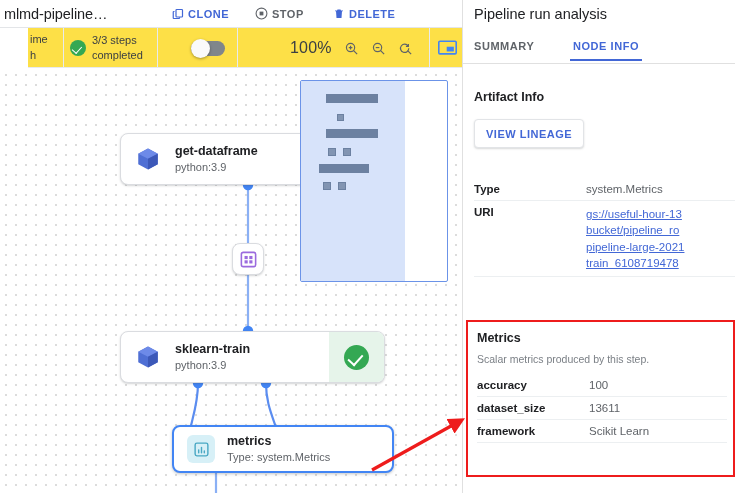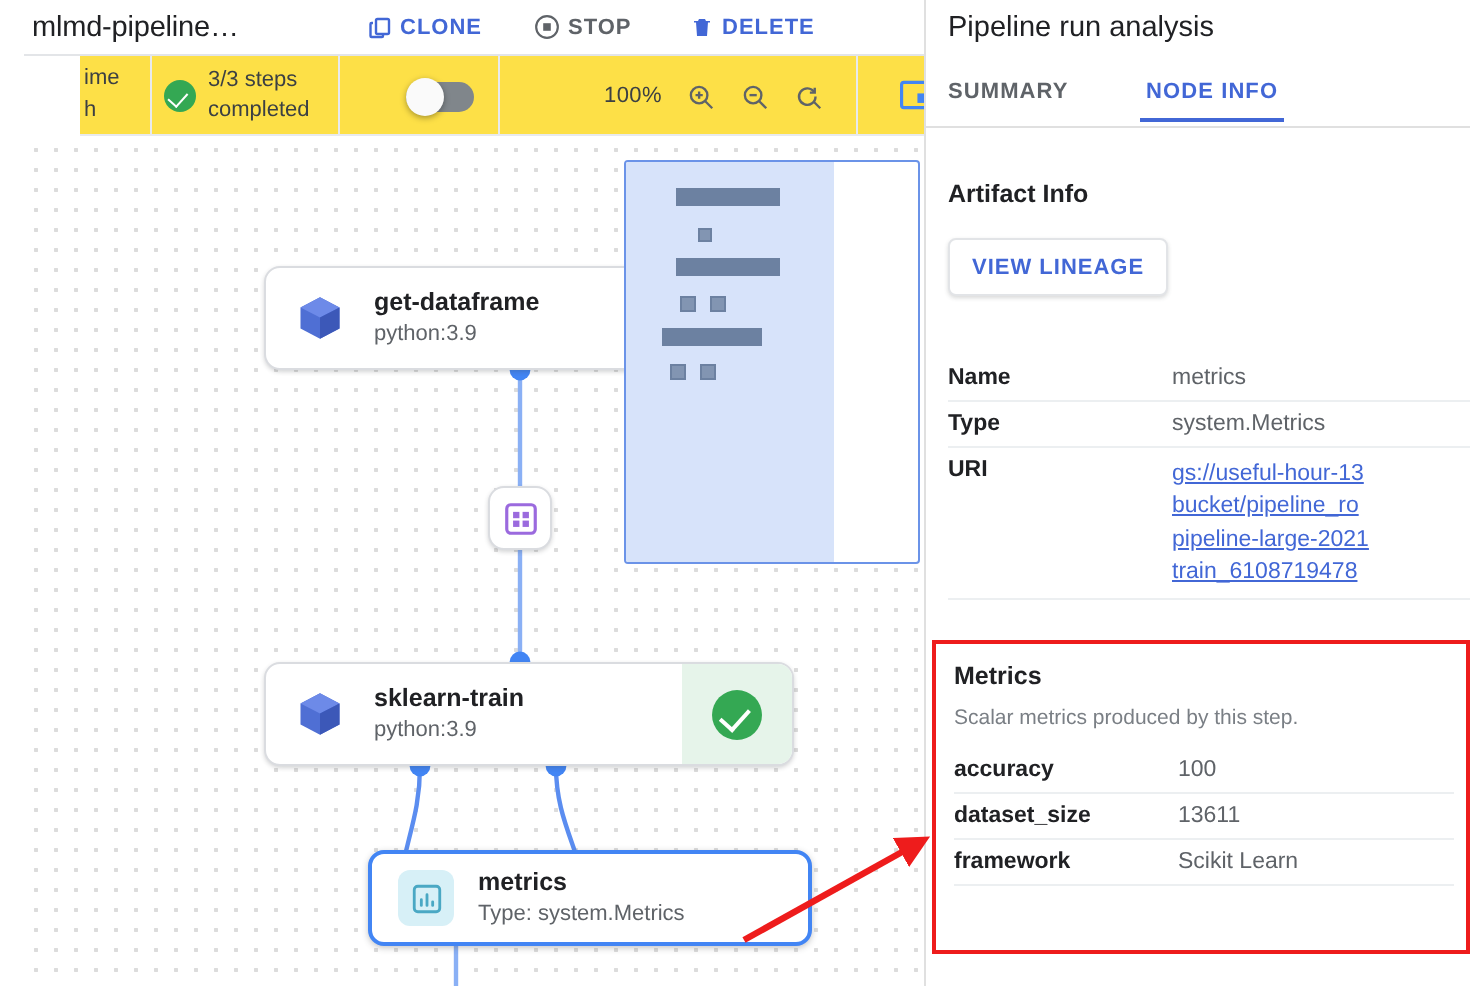--- a/index.html
+++ b/index.html
@@ -7,21 +7,21 @@
   html, body {
     width: 735px; height: 493px;
     background: #ffffff;
     font-family: "Liberation Sans", sans-serif;
     overflow: hidden;
   }
   #app { position: relative; width: 735px; height: 493px; background: #fff; }
 
   
   #left-pane {
-    position: absolute; left: 12px; top: 0; width: 462px; height: 493px;
+    position: absolute; left: 0; top: 0; width: 462px; height: 493px;
     background: #fff; overflow: hidden;
   }
 
   
   #action-bar {
     position: absolute; left: 0; top: 0; width: 462px; height: 28px;
     background: #fff; border-bottom: 1px solid #e3e5e8;
     display: flex; align-items: center;
   }
   #run-title {
@@ -82,21 +82,21 @@
     content: ""; position: absolute; left: 0px; top: -2px;
     width: 19px; height: 19px; border-radius: 50%;
     background: #fafafa; box-shadow: 0 1px 3px rgba(0,0,0,.35);
   }
   #expand-text { font-size: 11px; color: #3c4043; line-height: 1.35; width: 52px; }
   #zoom-block {
     position: absolute; left: 262px; top: 0; height: 40px;
     display: flex; align-items: center; gap: 12px;
     padding-right: 16px; border-right: 1px solid #e8eaed;
   }
-  #zoom-pct { font-size: 11px; color: #3c4043; letter-spacing: .2px; }
+  #zoom-pct { font-size: 16px; color: #3c4043; letter-spacing: .2px; }
   .zbtn { cursor: pointer; line-height: 0; }
   #minimap-btn { position: absolute; left: 410px; top: 12px; cursor: pointer; line-height: 0; }
 
   
   #canvas {
     position: absolute; left: 0; top: 69px; width: 462px; height: 424px;
     overflow: hidden;
     background-color: #ffffff;
     background-image:
       radial-gradient(#dcdcdc 1.05px, transparent 1.15px);
@@ -425,24 +425,20 @@
       <button class="tab" id="tab-nodeinfo">NODE INFO</button>
       <button class="tab" id="tab-summary">SUMMARY</button>
     </div>
 
     <div id="artifact-heading">Artifact Info</div>
 
     <button id="view-lineage">VIEW LINEAGE</button>
 
     <table id="info-table">
       <tbody>
-        <tr>
-          <td class="k">Name</td>
-          <td class="v">metrics</td>
-        </tr>
         <tr>
           <td class="k">Type</td>
           <td class="v">system.Metrics</td>
         </tr>
         <tr>
           <td class="k">URI</td>
           <td class="v">
             <span class="uri-link">gs://useful-hour-13</span>
             <span class="uri-link">bucket/pipeline_ro</span>
             <span class="uri-link">pipeline-large-2021</span>

